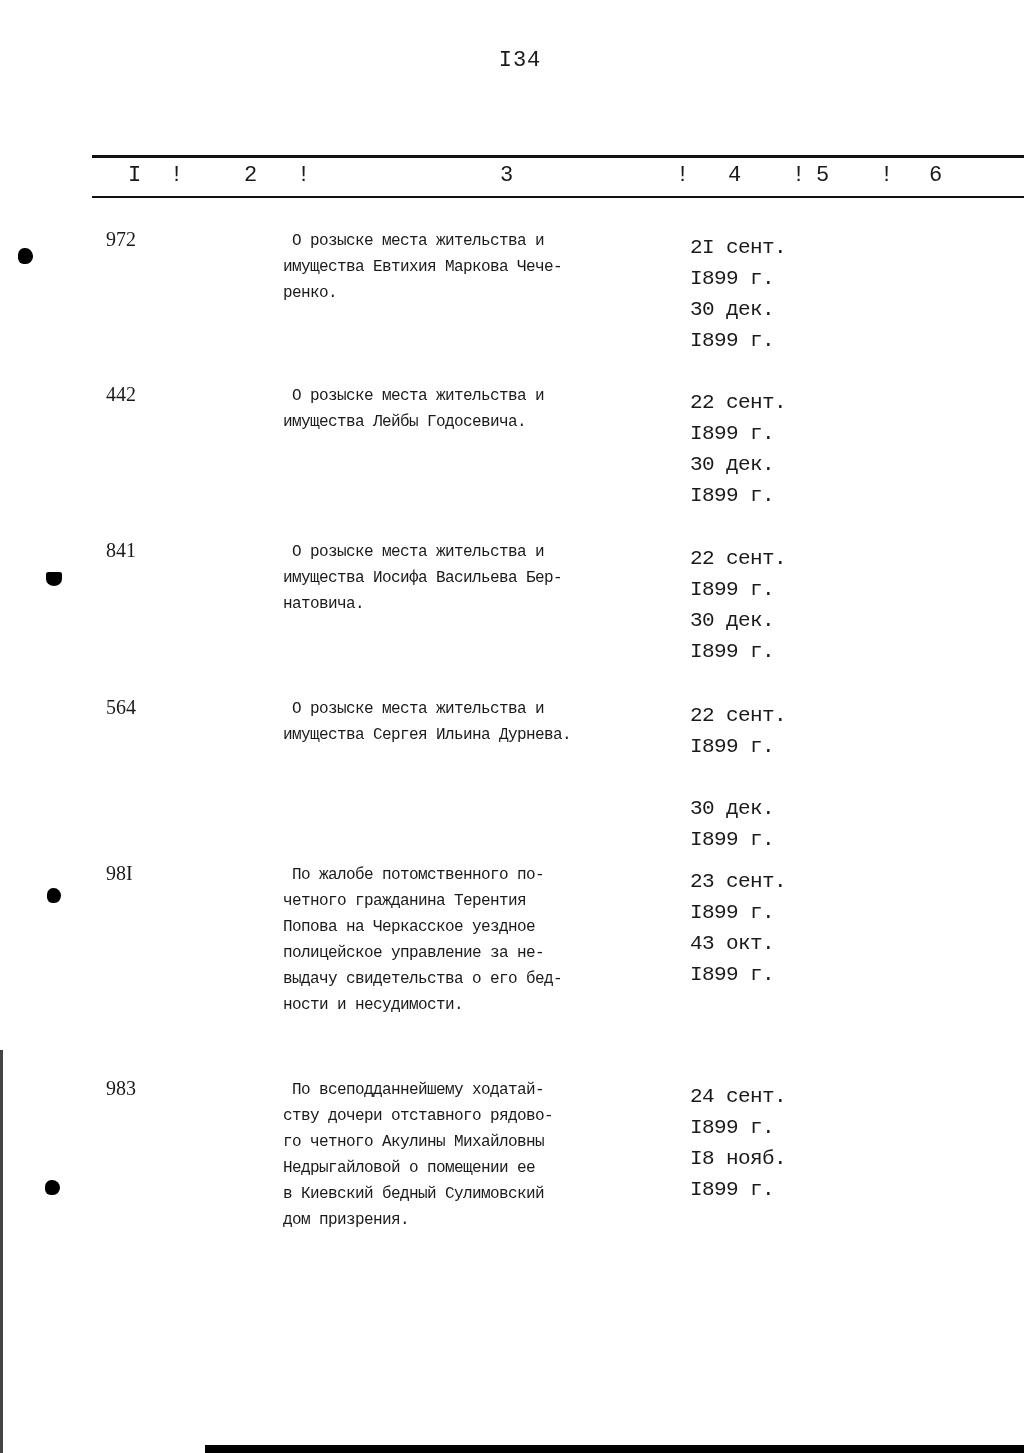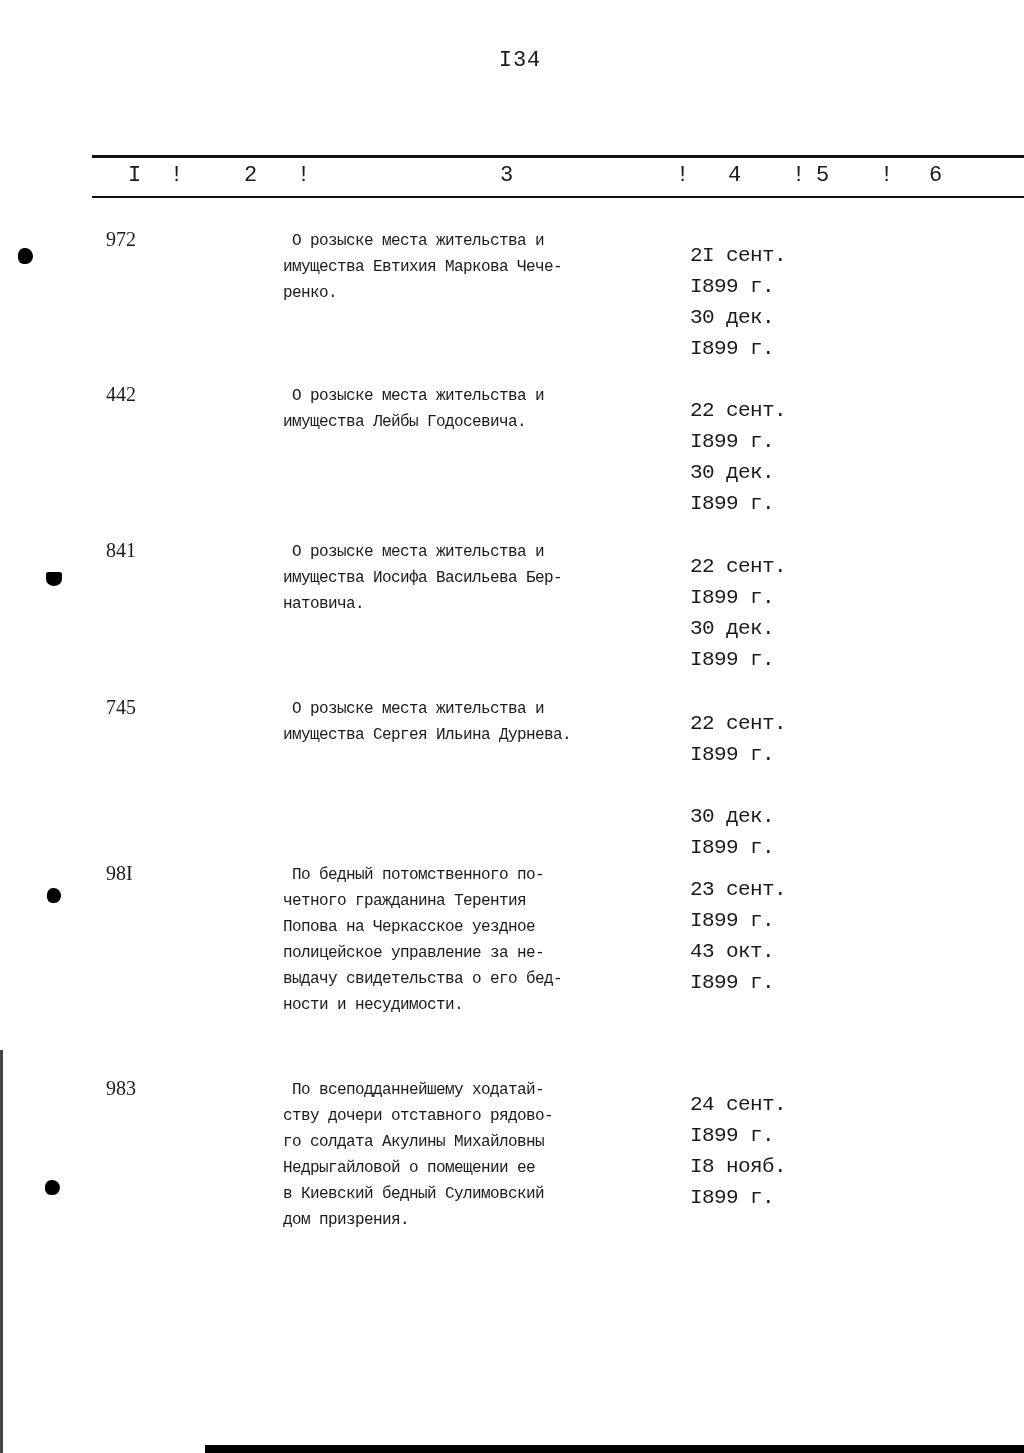--- a/index.html
+++ b/index.html
@@ -62,21 +62,21 @@
       left: 283px;
       top: 0;
       font-size: 16px;
       line-height: 26px;
       white-space: pre;
       letter-spacing: -0.6px;
     }
     .entry .dates {
       position: absolute;
       left: 690px;
-      top: 12px;
+      top: 4px;
       font-size: 21px;
       line-height: 31px;
       white-space: pre;
       letter-spacing: -0.6px;
     }
     .punch-hole {
       position: absolute;
       background: #000;
       border-radius: 45% 55% 50% 40%;
     }
@@ -148,49 +148,49 @@
     <div class="desc"> О розыске места жительства и
 имущества Иосифа Васильева Бер-
 натовича.</div>
     <div class="dates">22 сент.
 I899 г.
 30 дек.
 I899 г.</div>
   </div>
 
   <div class="entry" style="top:696px">
-    <div class="num">745</div>
+    <div class="num">564</div>
     <div class="desc"> О розыске места жительства и
 имущества Сергея Ильина Дурнева.</div>
     <div class="dates">22 сент.
 I899 г.
 
 30 дек.
 I899 г.</div>
   </div>
 
   <div class="entry" style="top:862px">
     <div class="num">98I</div>
-    <div class="desc"> По бедный потомственного по-
+    <div class="desc"> По жалобе потомственного по-
 четного гражданина Терентия
 Попова на Черкасское уездное
 полицейское управление за не-
 выдачу свидетельства о его бед-
 ности и несудимости.</div>
     <div class="dates">23 сент.
 I899 г.
 43 окт.
 I899 г.</div>
   </div>
 
   <div class="entry" style="top:1077px">
     <div class="num">983</div>
     <div class="desc"> По всеподданнейшему ходатай-
 ству дочери отставного рядово-
-го солдата Акулины Михайловны
+го четного Акулины Михайловны
 Недрыгайловой о помещении ее
 в Киевский бедный Сулимовский
 дом призрения.</div>
     <div class="dates">24 сент.
 I899 г.
 I8 нояб.
 I899 г.</div>
   </div>
 
   <div class="punch-hole" style="left:18px;top:248px;width:15px;height:16px"></div>

